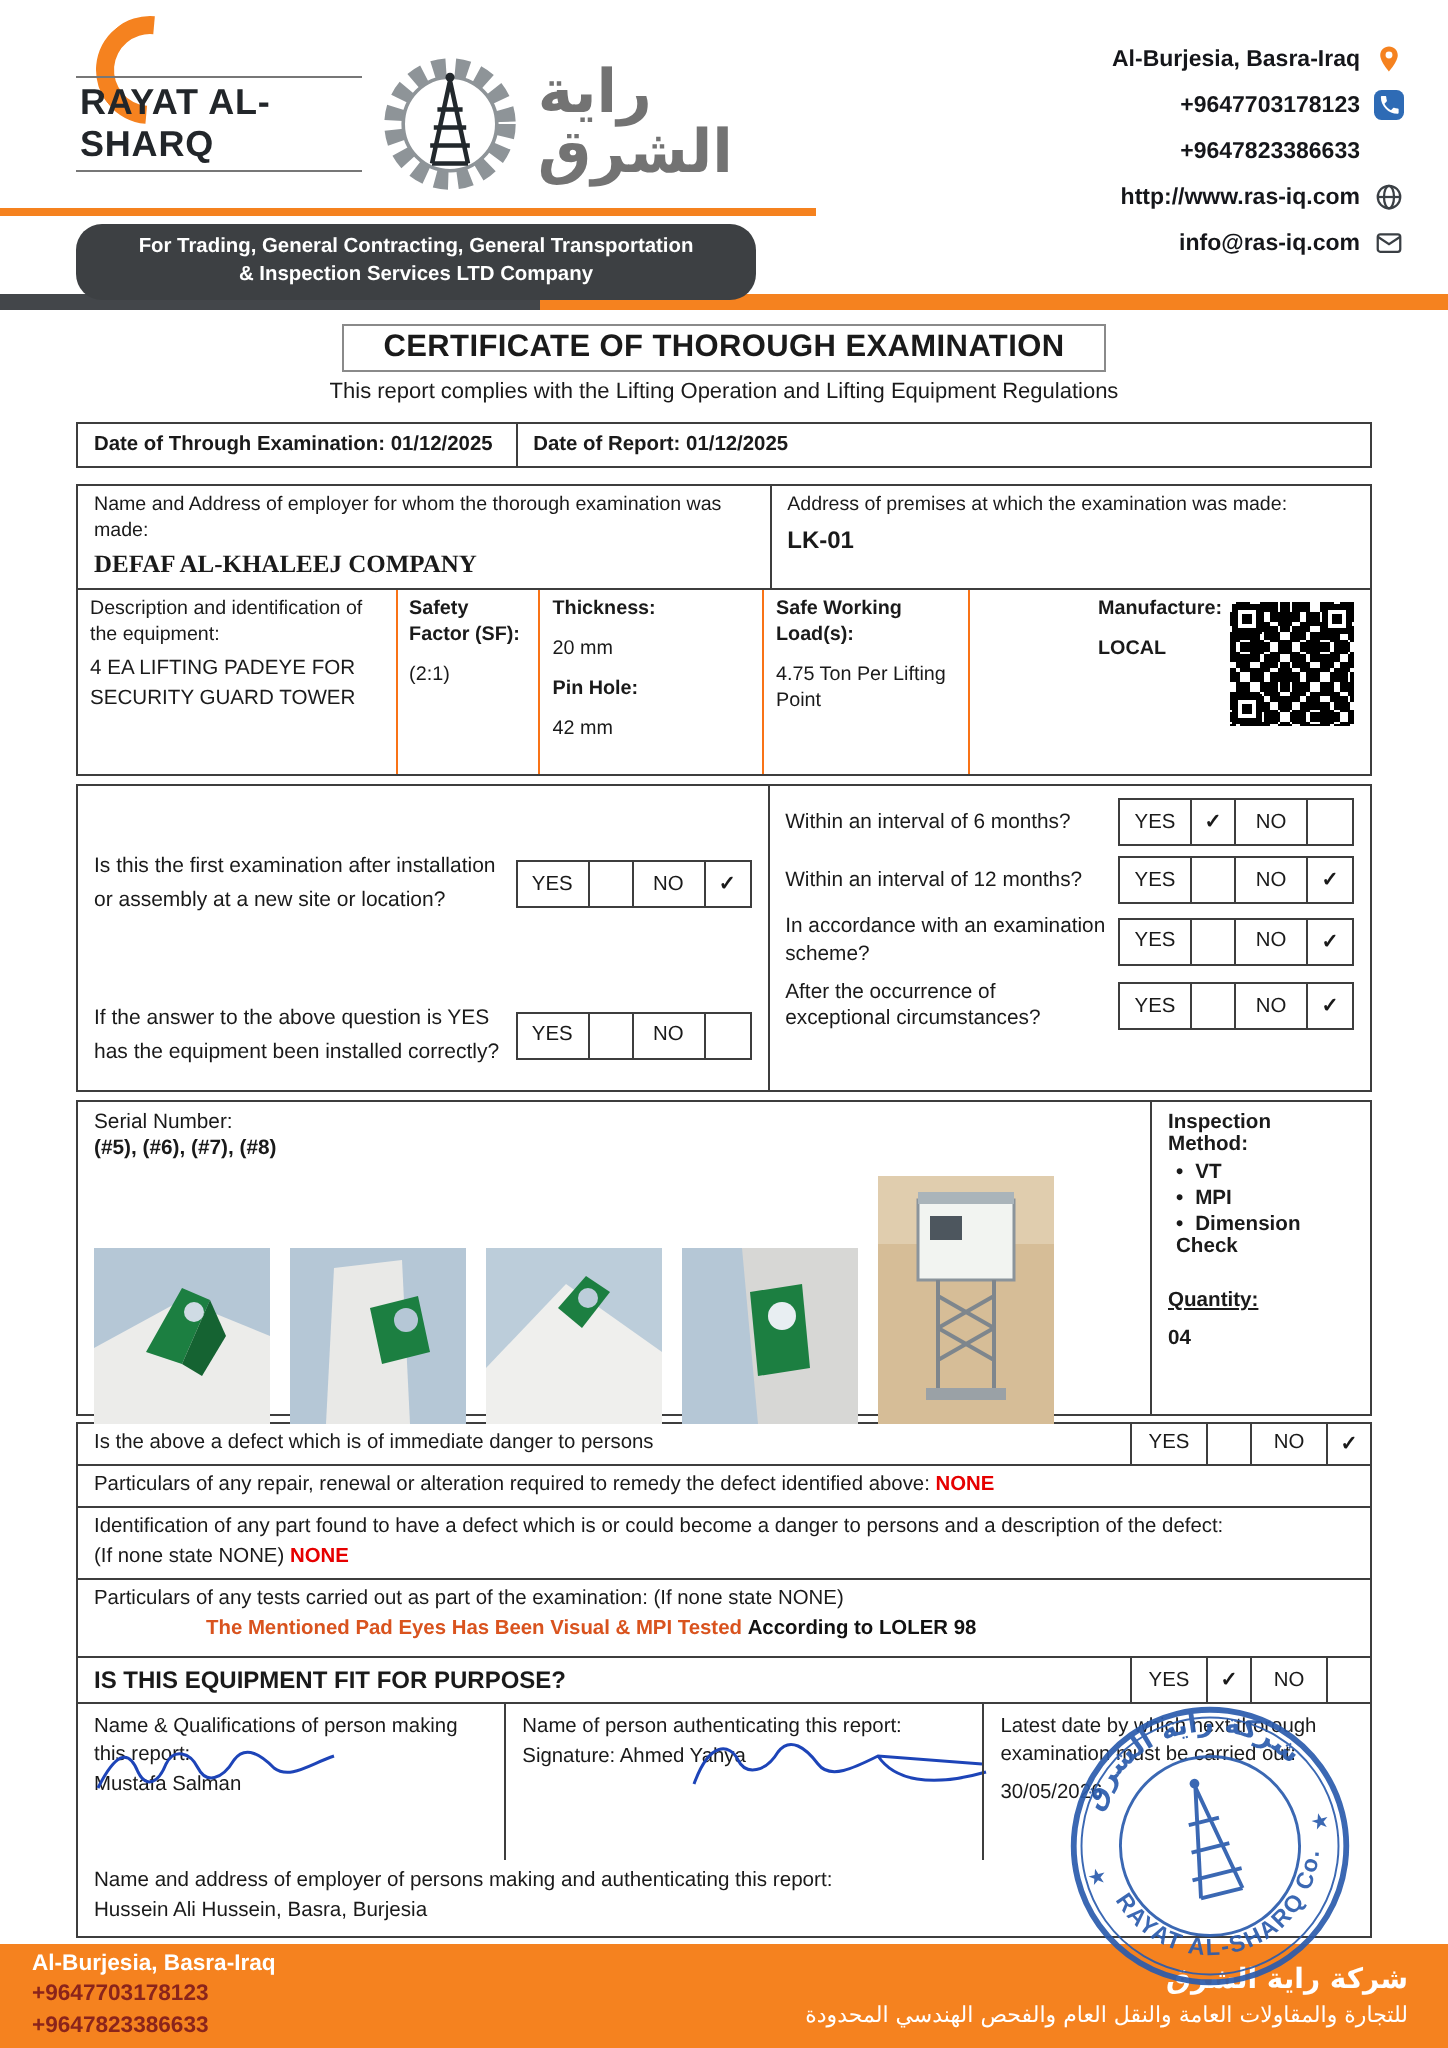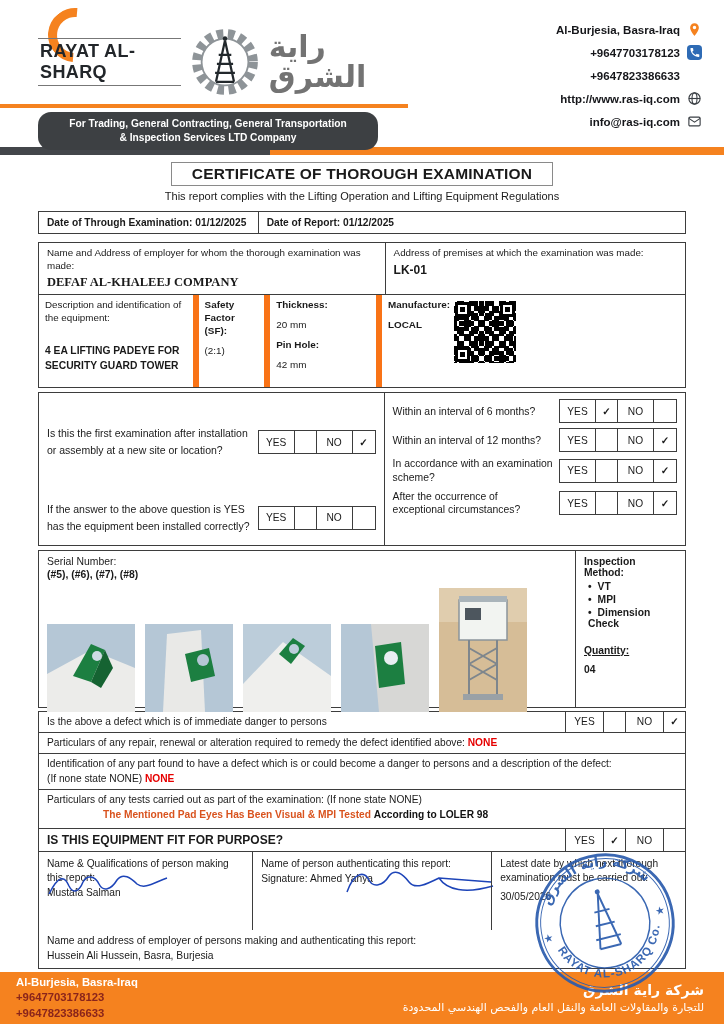--- a/index.html
+++ b/index.html
@@ -47,28 +47,28 @@
   .t-dates > div:last-child { border-right:none; }
 
   .t-emp { display:grid; grid-template-columns:53.5% auto; margin-top:8px; border-bottom:none; }
   .t-emp > div { padding:4px 8px; }
   .t-emp > div + div { border-left:1px solid #3d3d3d; }
   .lbl-sm { font-size:9.8px; line-height:1.3; }
   .emp-val { font-family:"Liberation Serif", serif; font-weight:700; font-size:12.5px; margin-top:3px; }
   .emp-val2 { font-weight:700; font-size:12px; margin-top:3px; }
 
   .t-eq { display:grid; grid-template-columns:24.7% 11.1% 17.3% 16% auto; min-height:94px; }
-  .t-eq > div { border-right:6px solid #f97316; padding:4px 6px; font-size:9.9px; line-height:1.3; }
+  .t-eq > div { border-right:1px solid #f97316; padding:4px 6px; font-size:9.9px; line-height:1.3; }
   .t-eq > div:last-child { border-right:none; }
   .eq-desc { display:flex; flex-direction:column; padding:0 !important; }
   .eq-desc .desc-top { padding:4px 6px; flex:1; }
-  .desc-val { font-weight:700; font-size:10.3px; margin-top:19px; line-height:1.45; }
+  .desc-val { font-weight:400; font-size:10.3px; margin-top:3px; line-height:1.45; }
   .tower { border-top:1px solid #3d3d3d; padding:3px 6px; font-weight:700; font-size:9.4px; }
   .eq-val { margin-top:7px; }
-  .manu { display:flex; justify-content:space-between; gap:4px; }
+  .manu { display:flex; justify-content:flex-end; gap:4px; }
   .qr { width:62px; height:62px; position:relative; margin:2px 2px 0 0; flex:0 0 auto;
         background:
           repeating-conic-gradient(#000 0 25%, transparent 0 50%) 0px 0px/10px 10px,
           repeating-conic-gradient(#000 0 25%, #fff 0 50%) 3px 5px/14px 14px; }
   .qf { position:absolute; width:15px; height:15px; border:3px solid #000; background:#fff; }
   .qf::after { content:""; position:absolute; inset:2px; background:#000; }
   .qf.tl { top:1px; left:1px; } .qf.tr { top:1px; right:1px; } .qf.bl { bottom:1px; left:1px; }
 
   .t-q { display:grid; grid-template-columns:53.5% auto; margin-top:4px; }
   .q-left { padding:10px 8px; border-right:1px solid #3d3d3d; display:flex; flex-direction:column; gap:20px; min-height:146px; }
@@ -241,20 +241,24 @@
       </div>
       <div>
         <b>Safety Factor (SF):</b>
         <div class="eq-val">(2:1)</div>
       </div>
       <div>
         <b>Thickness:</b>
         <div class="eq-val">20 mm</div>
         <div class="eq-val"><b>Pin Hole:</b></div>
         <div class="eq-val">42 mm</div>
+      </div>
+      <div>
+        <b>Safe Working Load(s):</b>
+        <div class="eq-val">4.75 Ton Per Lifting Point</div>
       </div>
       <div class="manu">
         <div>
           <b>Manufacture:</b>
           <div class="eq-val" style="font-weight:700">LOCAL</div>
         </div>
         <div class="qr">
           <div class="qf tl"></div>
           <div class="qf tr"></div>
           <div class="qf bl"></div>

